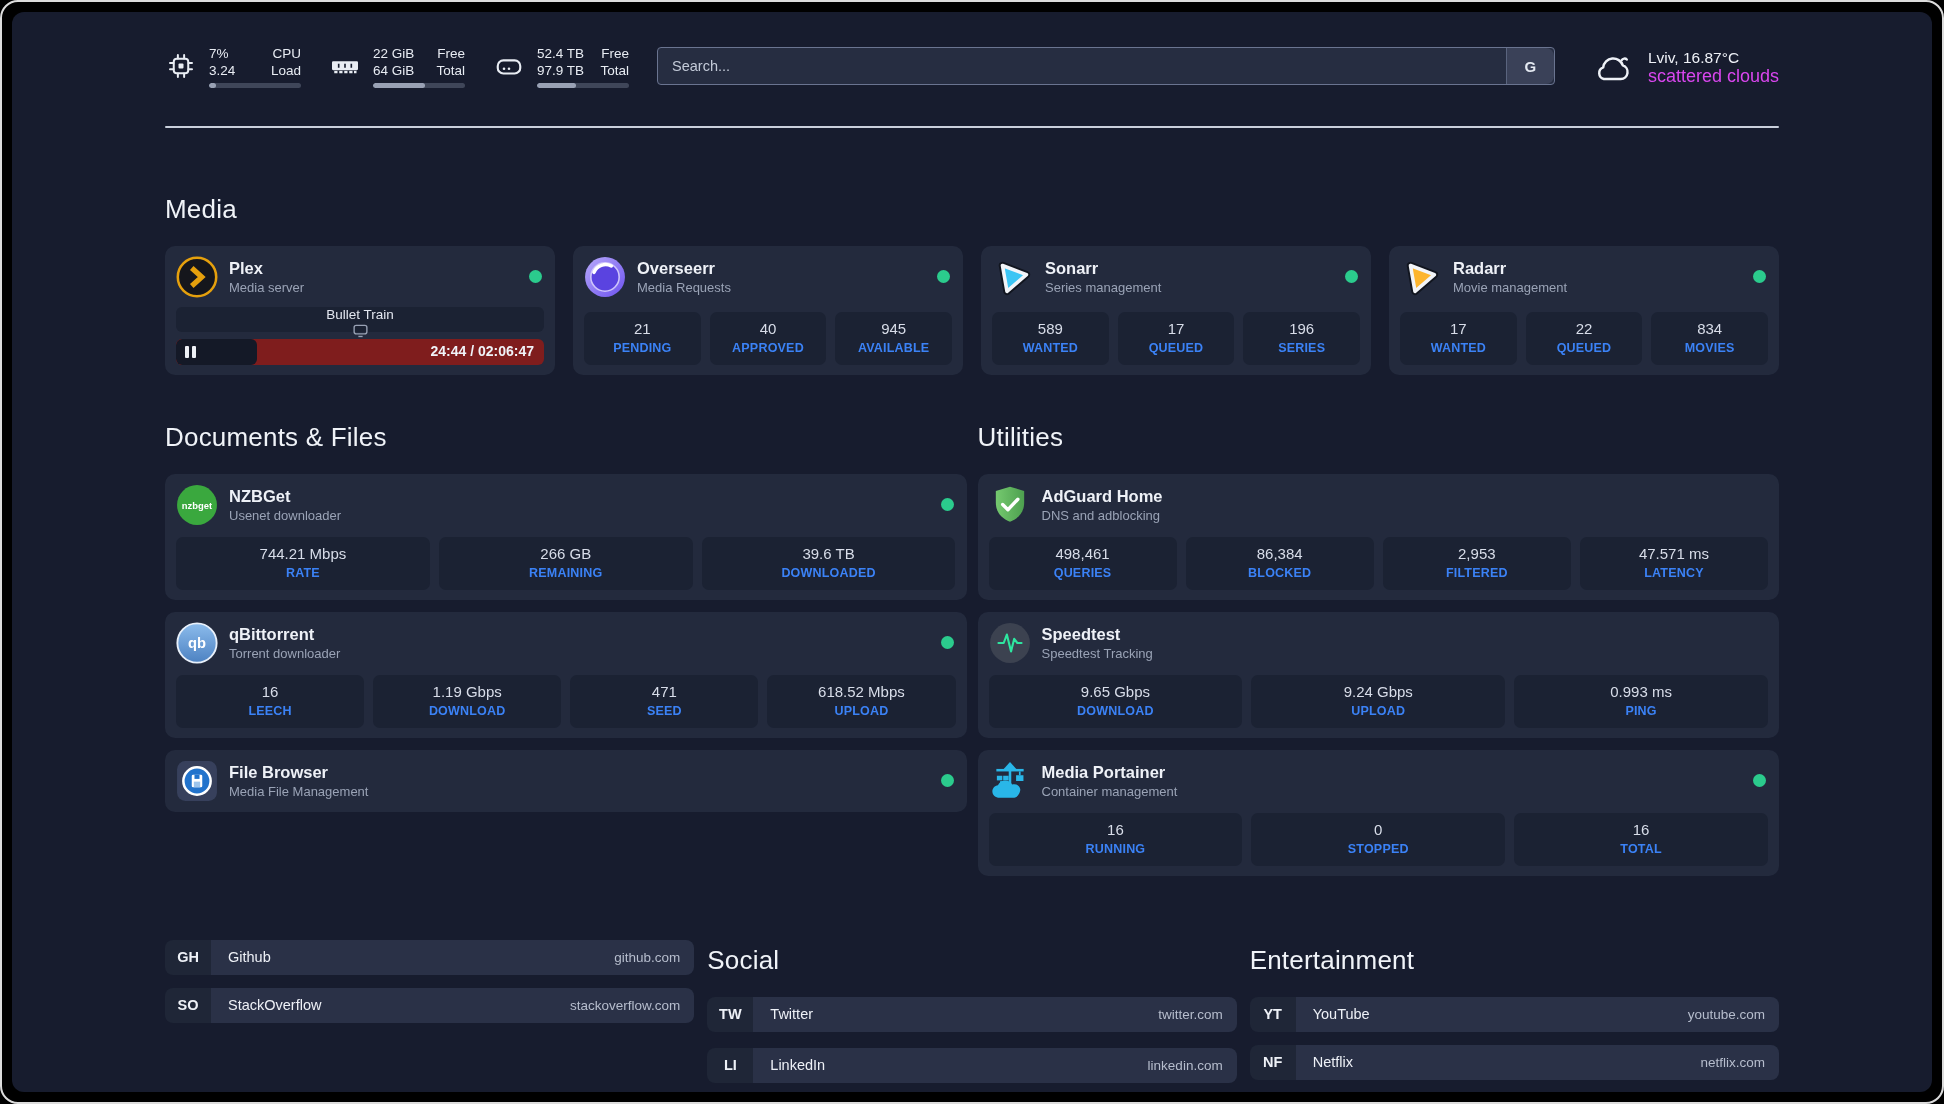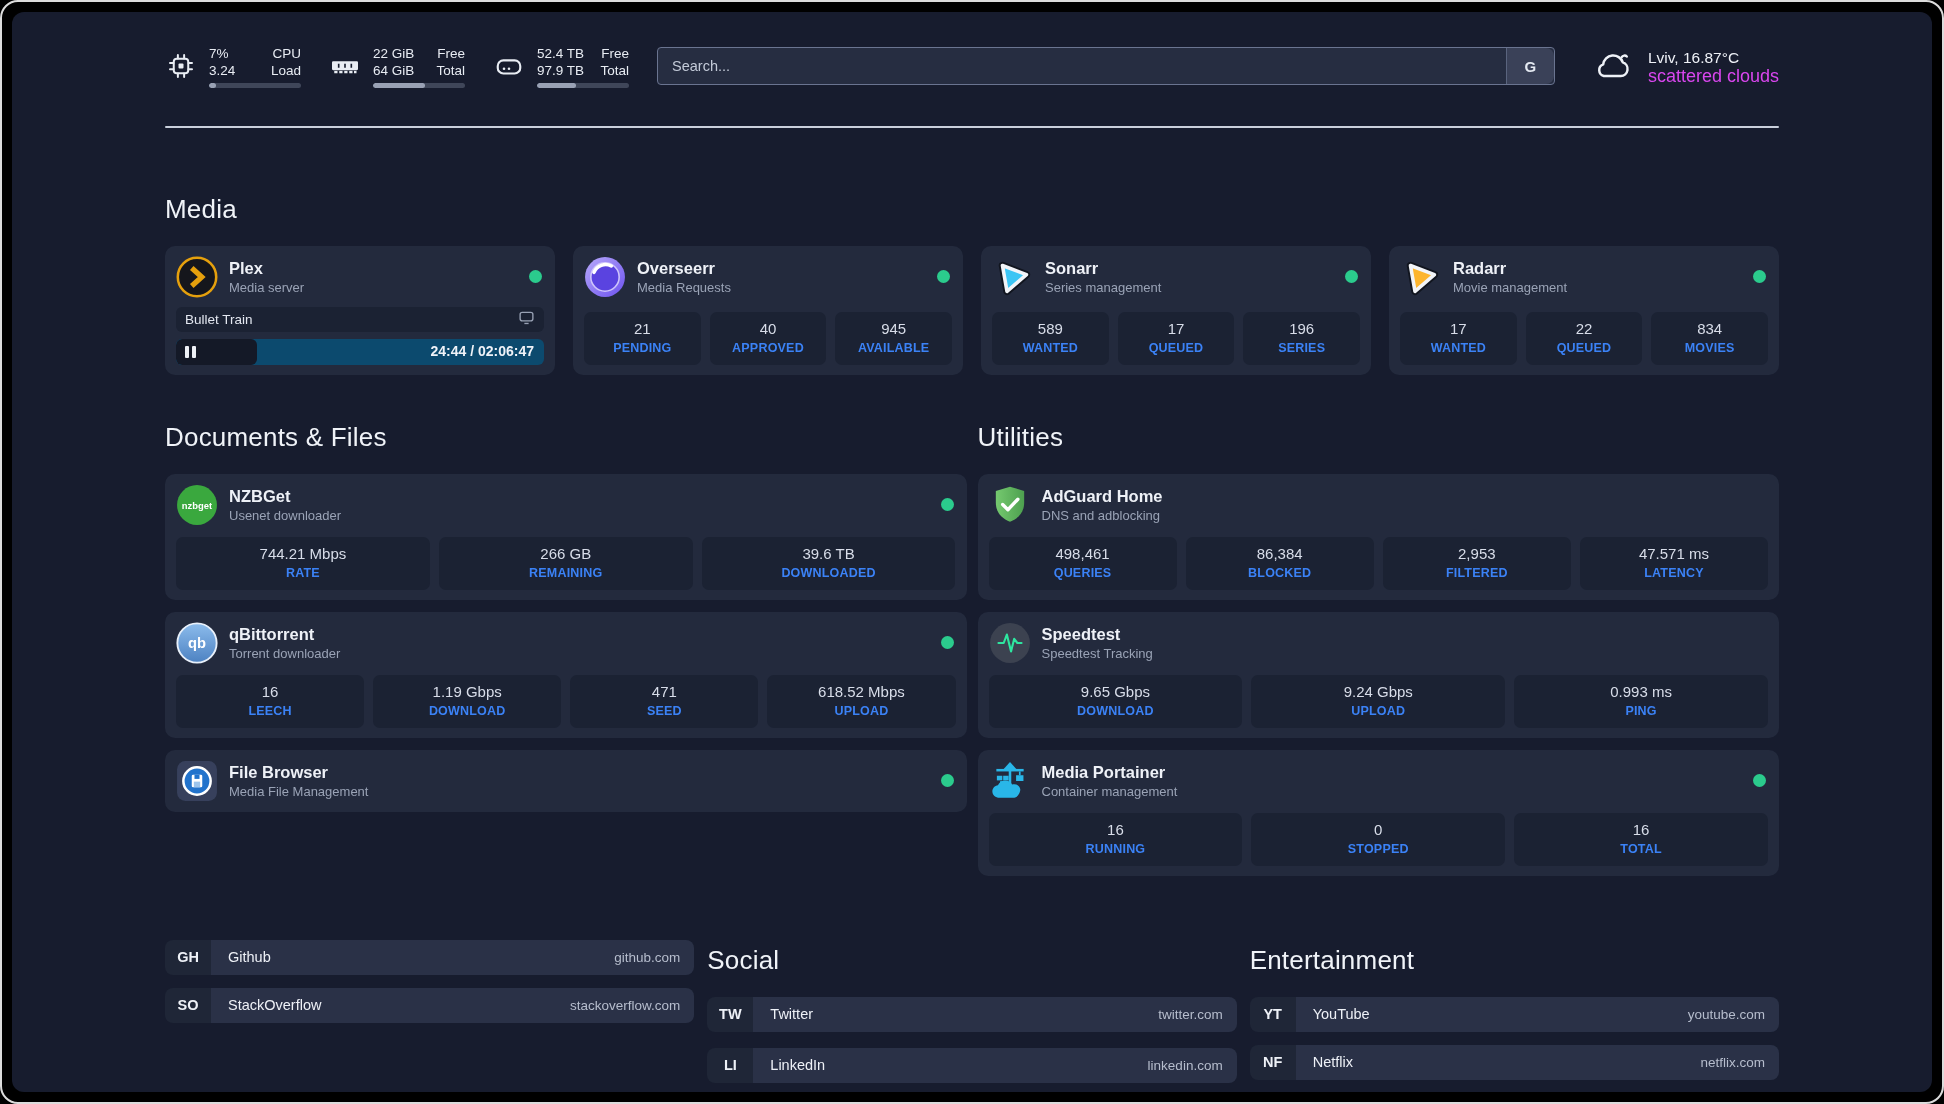--- a/index.html
+++ b/index.html
@@ -35,21 +35,21 @@
     border-radius:4px; color:#dfe4ee; padding:0 64px 0 14px; font-size:14.5px;
     font-family:inherit; outline:none;
   }
   .search::placeholder { color:#c3cad8; }
   .gbtn {
     position:absolute; right:1px; top:1px; bottom:1px; width:48px;
     background:#3a4158; border:none; border-left:1px solid #5a647e;
     border-radius:0 8px 8px 0; color:#e5eaf2; font-size:15px; font-weight:600;
     display:flex; align-items:center; justify-content:center; cursor:pointer; font-family:inherit;
   }
-  .weather { display:flex; align-items:flex-start; gap:13px; }
+  .weather { display:flex; align-items:flex-end; gap:13px; }
   .weather-icon { width:44px; height:34px; }
   .weather-loc { font-size:15.5px; font-weight:500; color:#eef1f7; line-height:19px; }
   .weather-cond { font-size:18px; color:#d946ef; line-height:18px; }
 
   .divider { margin:36px 0 0; height:2px; background:#c9cfdb; border:none; border-radius:1px; }
 
   
   .section-title { font-size:26px; font-weight:500; color:#f0f3f8; line-height:30px; letter-spacing:.2px; }
   .media-section { margin-top:66px; }
   .media-grid { display:grid; grid-template-columns:repeat(4,1fr); gap:18px; margin-top:15px; }
@@ -65,23 +65,23 @@
 
   .stats { display:grid; gap:9px; margin-top:11px; }
   .cols-3 { grid-template-columns:repeat(3,1fr); }
   .cols-4 { grid-template-columns:repeat(4,1fr); }
   .stat-tile { background:#1b2233; border-radius:7px; text-align:center; padding:8px 4px 9px; }
   .stat-v { font-size:15px; color:#d8dde9; line-height:18px; }
   .stat-l { font-size:12.5px; font-weight:700; color:#3b82f6; line-height:16px; margin-top:2px; letter-spacing:.2px; }
 
   
   .media-row { margin-top:9px; background:#1b2233; border-radius:6px; height:25px;
-    display:flex; align-items:center; justify-content:space-between; padding:0 9px; }
+    display:flex; align-items:center; justify-content:space-between; padding:0 9px;flex-direction:column; }
   .media-row-title { font-size:13.5px; color:#e3e7f0; }
-  .progress-row { margin-top:7px; background:#0c4a6e; border-radius:6px; height:26px; position:relative; overflow:hidden; }
+  .progress-row { margin-top:7px; background:#7f1d1d; border-radius:6px; height:26px; position:relative; overflow:hidden; }
   .progress-fill { position:absolute; left:0; top:0; bottom:0; background:#141927; border-radius:6px; }
   .pause { position:absolute; left:9px; top:7px; display:flex; gap:3.5px; background:none; border:none; padding:0; cursor:pointer; }
   .pause span { width:3.5px; height:12px; background:#eef1f7; border-radius:1px; display:block; }
   .time { position:absolute; right:10px; top:4px; font-size:14px; font-weight:600; color:#f0f3f8; }
 
   .mid-grid { display:grid; grid-template-columns:1fr 1fr; gap:11px; margin-top:26px; align-items:start; }
   .mid-grid .card { margin-top:12px; }
   .mid-grid .card.first { margin-top:16px; }
 
   

